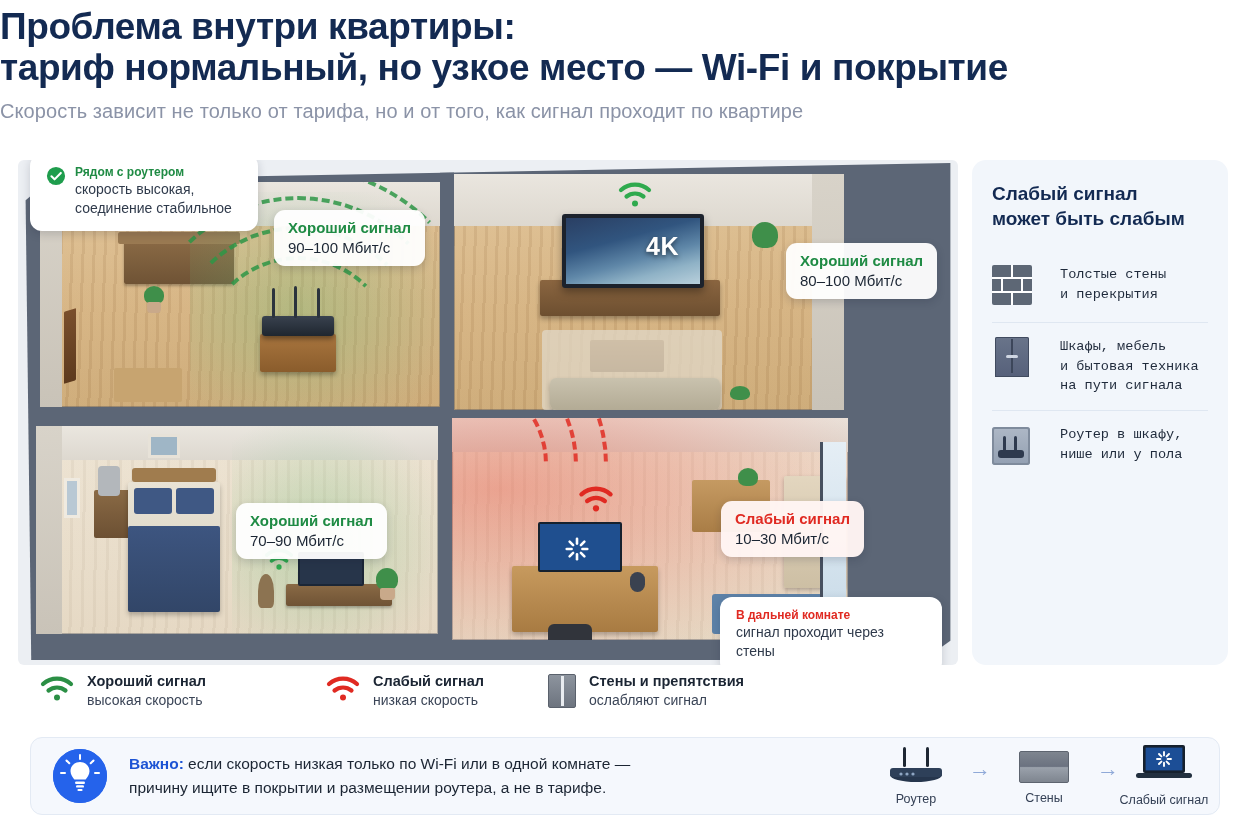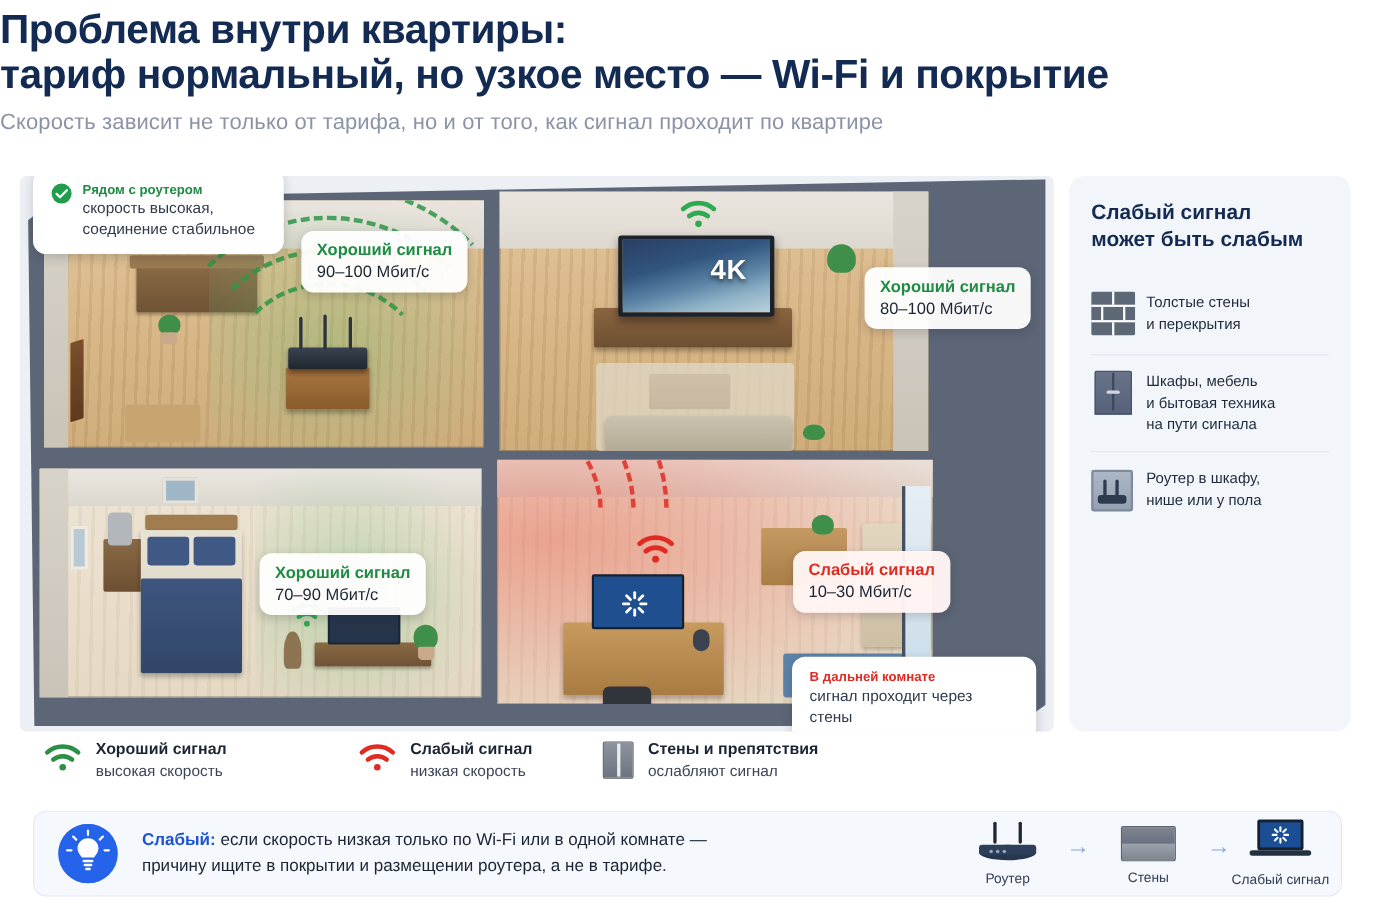--- a/index.html
+++ b/index.html
@@ -127,21 +127,21 @@
     text-shadow: 0 2px 5px rgba(0,0,0,.55); letter-spacing:.5px;
   }
 
   
   .side-panel {
     position:absolute; left: 972px; top: 160px; width: 256px; height: 505px;
     background:#f2f6fb; border-radius: 14px; padding: 22px 20px 10px 20px;
   }
   .sp-title { font-size: 19px; font-weight: 700; color:#132a52; line-height:1.3; }
   .sp-list { margin-top: 20px; }
-  .sp-row { display:flex; align-items:flex-start; gap:10px; padding: 14px 0 15px 0; }
+  .sp-row { display:flex; align-items:flex-start; gap:28px; padding: 14px 0 15px 0; font-family: Liberation Mono, monospace; }
   .sp-row + .sp-row { border-top: 1px solid #dfe7f1; }
   .sp-ico { width: 40px; min-width:40px; height: 42px; position:relative; }
   .sp-text { font-size: 13.6px; color:#1f2a3b; line-height: 1.42; }
 
   .ico-bricks {
     width:40px; height:40px; border-radius:2px;
     background:
       linear-gradient(#ffffff,#ffffff) 0 12px/100% 2px no-repeat,
       linear-gradient(#ffffff,#ffffff) 0 26px/100% 2px no-repeat,
       linear-gradient(#ffffff,#ffffff) 19px 0/2px 12px no-repeat,
@@ -494,21 +494,21 @@
           <line x1="13.5" y1="11.5" x2="16.3" y2="14.3"></line>
           <line x1="40.5" y1="11.5" x2="37.7" y2="14.3"></line>
           <line x1="8" y1="24" x2="12" y2="24"></line>
           <line x1="46" y1="24" x2="42" y2="24"></line>
         </g>
       </svg>
     </div>
 
     <div class="note-text">
       <div>
-        <span class="note-strong">Слабый:</span><span> если скорость низкая только по Wi-Fi или в одной комнате —</span>
+        <span class="note-strong">Важно:</span><span> если скорость низкая только по Wi-Fi или в одной комнате —</span>
       </div>
       <div>причину ищите в покрытии и размещении роутера, а не в тарифе.</div>
     </div>
 
     <div class="flow">
 
       <div class="flow-step">
         <div class="fl-router">
           <svg width="78" height="40" viewBox="0 0 78 40" style="margin:0 auto;">
             <rect x="26" y="3" width="3" height="20" rx="1.5" fill="#1e2733"></rect>

